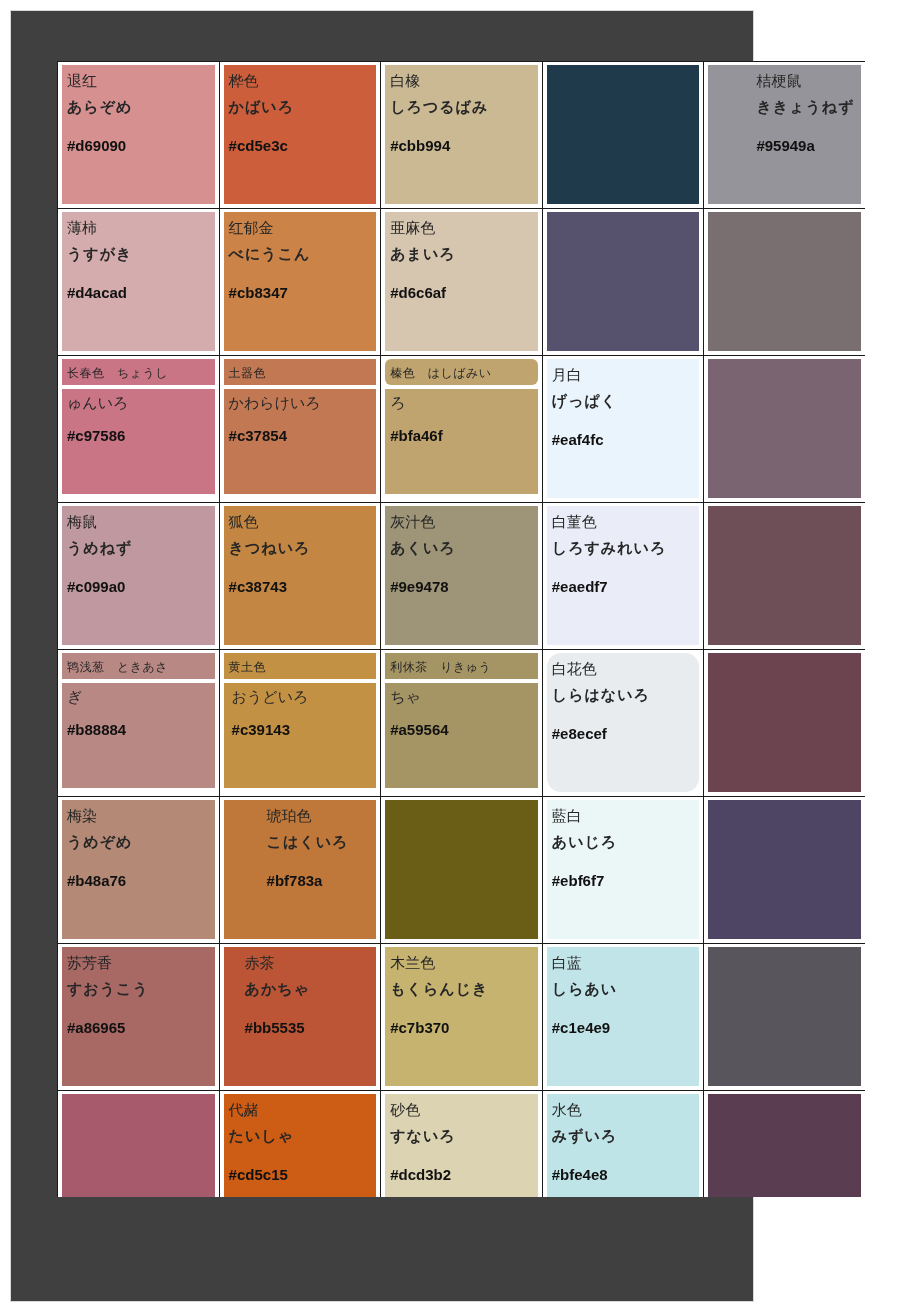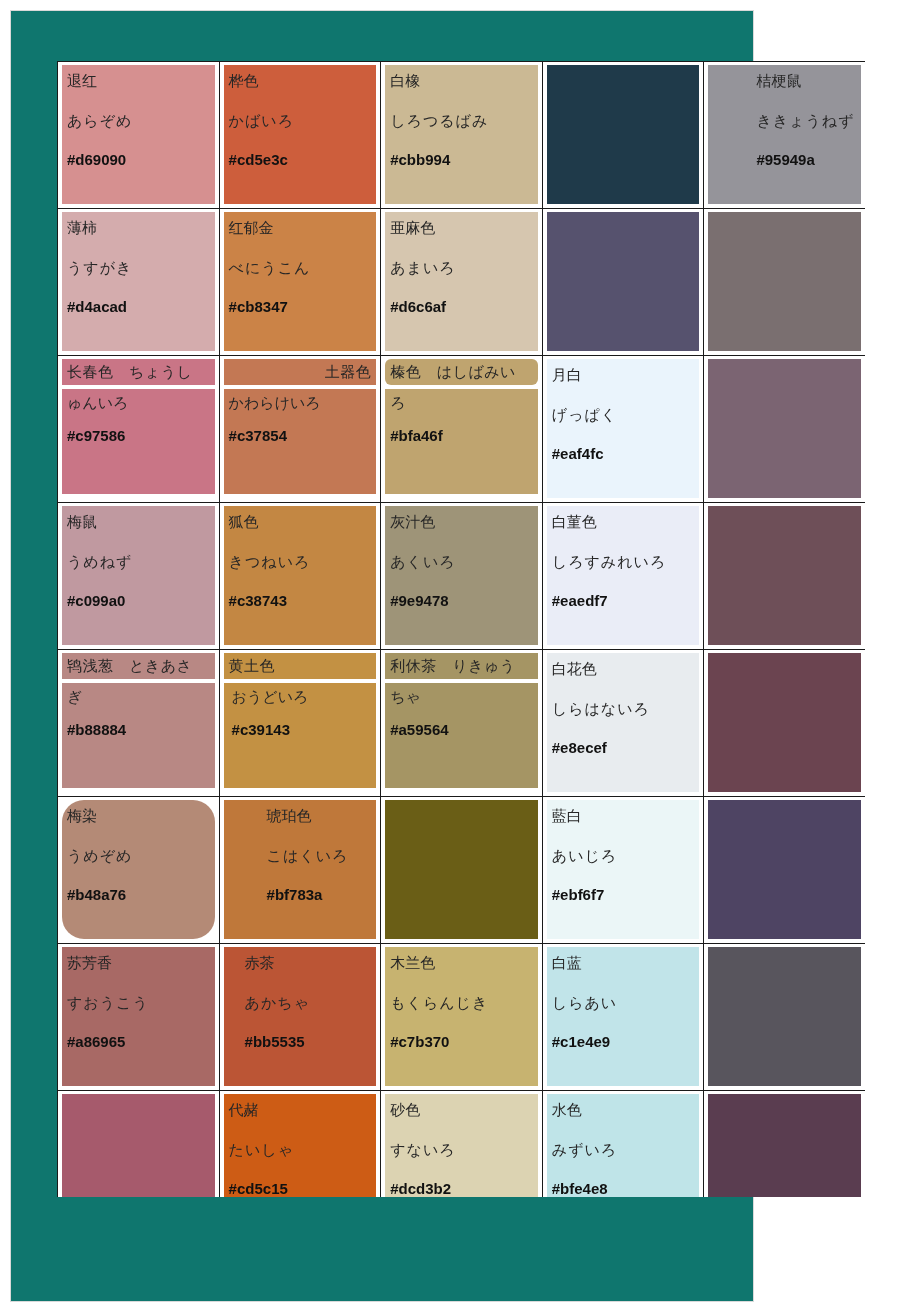--- a/index.html
+++ b/index.html
@@ -17,21 +17,21 @@
   }
 
   
   .page-sheet {
     position: absolute;
     left: 10px;
     top: 10px;
     width: 744px;
     height: 1292px;
     border: 1px solid #d9d9d9;
-    background: #0f766e;
+    background: #404040;
   }
 
   .table-clip {
     position: absolute;
     left: 46px;   
     top: 50px;    
     width: 808px;
     height: 1136px; 
     overflow: hidden;
   }
@@ -84,38 +84,39 @@
     margin-top: 4px;
     height: calc(100% - 34px);
     padding-top: 2px;
   }
   .swatch-single-block {
     height: 100%;
     padding-top: 4px;
   }
 
   .name-cn {
-    font-size: 15px;
+    font-size: 12px;
     color: #262626;
     letter-spacing: 0.5px;
     font-family: Liberation Sans, sans-serif;
   }
   .name-cont {
     font-size: 15px;
     color: #262626;
     display: block;
     line-height: 24px;
   }
   .kana {
     font-size: 15px;
     color: #262626;
     display: block;
     line-height: 24px;
-    margin-top: 16px;
+    margin-top: 2px;
     letter-spacing: 1px;
+    font-weight: bold;
   }
   .hexcode {
     font-size: 15px;
     color: #111111;
     display: block;
     font-weight: bold;
     font-family: "Liberation Sans", "DejaVu Sans", sans-serif;
     margin-top: 18px;
   }
   .hexcode-tight { margin-top: 12px; }
@@ -221,21 +222,21 @@
               <div class="cell-inner">
                 <div class="swatch-block swatch-name-block" style="background: rgb(201, 117, 134);"><span class="name-cn">长春色　ちょうし</span></div>
                 <div class="swatch-block swatch-body-block" style="background: rgb(201, 117, 134);">
                   <span class="name-cont">ゅんいろ</span>
                   <span class="hexcode hexcode-tight">#c97586</span>
                 </div>
               </div>
             </td>
             <td>
               <div class="cell-inner">
-                <div class="swatch-block swatch-name-block" style="background: rgb(195, 120, 84); text-align: right;"><span class="name-cn">土器色</span></div>
+                <div class="swatch-block swatch-name-block" style="background: rgb(195, 120, 84);"><span class="name-cn">土器色</span></div>
                 <div class="swatch-block swatch-body-block" style="background: rgb(195, 120, 84);">
                   <span class="name-cont">かわらけいろ</span>
                   <span class="hexcode hexcode-tight">#c37854</span>
                 </div>
               </div>
             </td>
             <td>
               <div class="cell-inner">
                 <div class="swatch-block swatch-name-block" style="background: rgb(191, 164, 111); border-radius: 6px;"><span class="name-cn">榛色　はしばみい</span></div>
                 <div class="swatch-block swatch-body-block" style="background: rgb(191, 164, 111);">
@@ -325,37 +326,37 @@
               <div class="cell-inner">
                 <div class="swatch-block swatch-name-block" style="background: rgb(165, 149, 100);"><span class="name-cn">利休茶　りきゅう</span></div>
                 <div class="swatch-block swatch-body-block" style="background: rgb(165, 149, 100);">
                   <span class="name-cont">ちゃ</span>
                   <span class="hexcode hexcode-tight">#a59564</span>
                 </div>
               </div>
             </td>
             <td>
               <div class="cell-inner">
-                <div class="swatch-block swatch-single-block" style="background: rgb(232, 236, 239);">
+                <div class="swatch-block swatch-single-block" style="background: rgb(232, 236, 239); border-radius: 14px;">
                   <span class="name-cont">白花色</span>
                   <span class="kana">しらはないろ</span>
                   <span class="hexcode">#e8ecef</span>
                 </div>
               </div>
             </td>
             <td>
               <div class="cell-inner">
                 <span class="swatch-solid" style="background: rgb(107, 68, 80);"></span>
               </div>
             </td>
           </tr>
           <tr>
             <td>
               <div class="cell-inner">
-                <div class="swatch-block swatch-single-block" style="background: rgb(180, 138, 118); border-radius: 22px;">
+                <div class="swatch-block swatch-single-block" style="background: rgb(180, 138, 118);">
                   <span class="name-cont">梅染</span>
                   <span class="kana">うめぞめ</span>
                   <span class="hexcode">#b48a76</span>
                 </div>
               </div>
             </td>
             <td>
               <div class="cell-inner">
                 <div class="swatch-block swatch-single-block" style="background: rgb(191, 120, 58); padding-left: 43px;">
                   <span class="name-cont">琥珀色</span>

